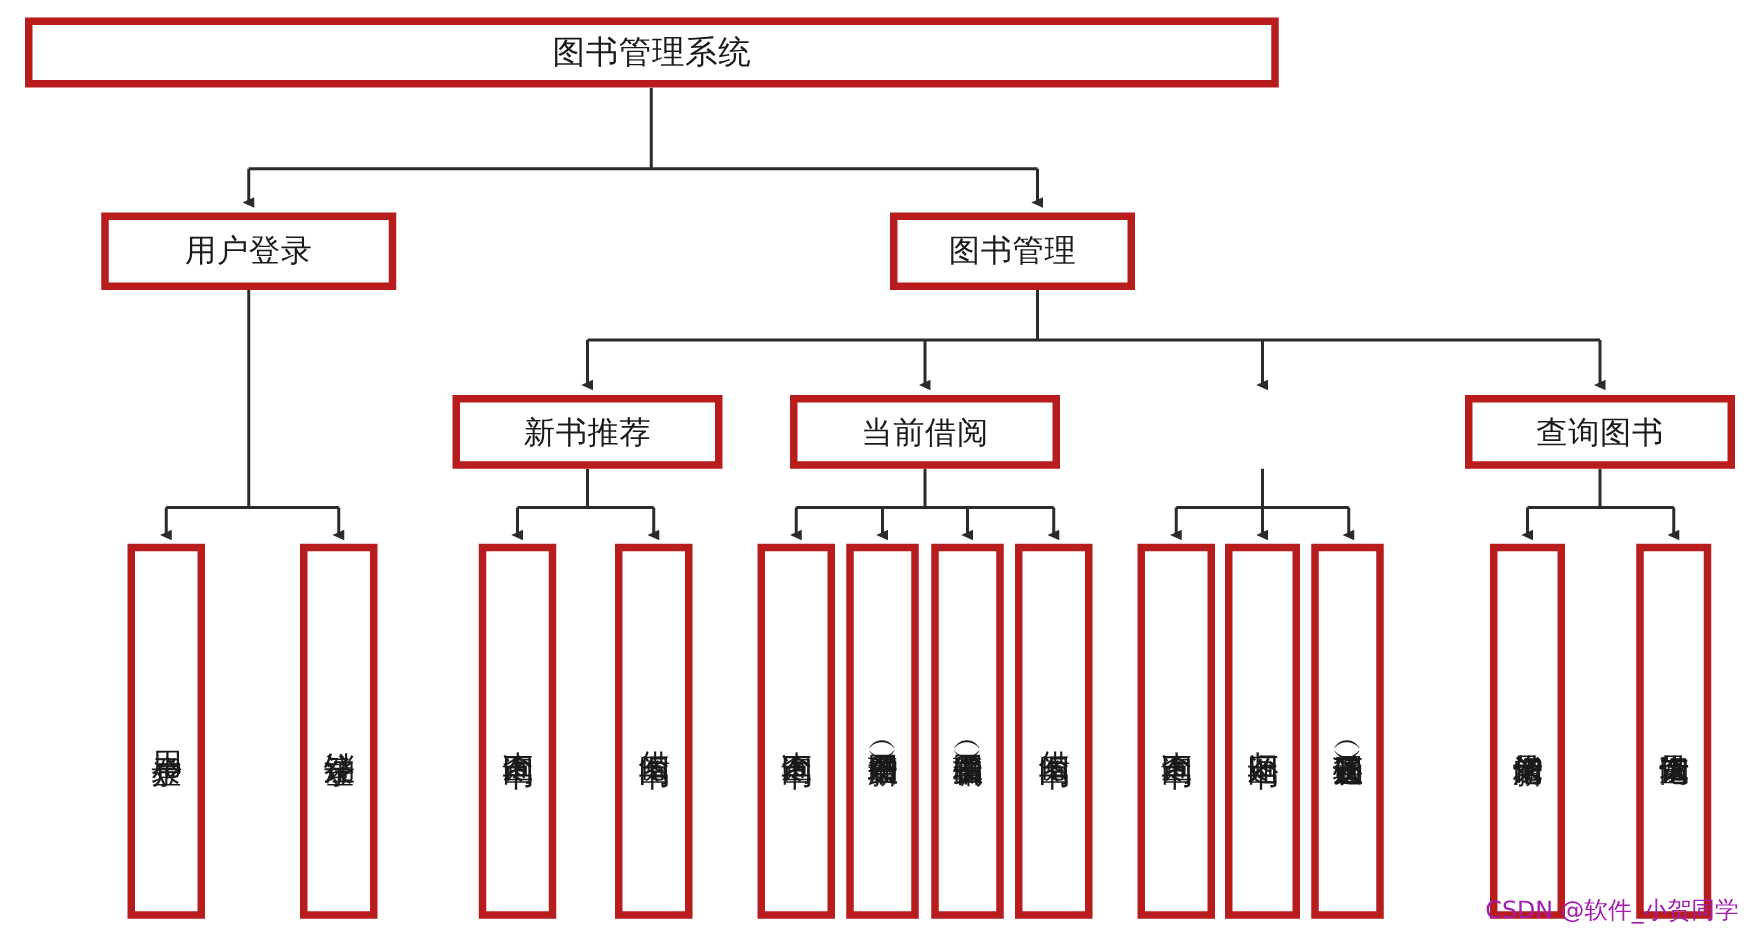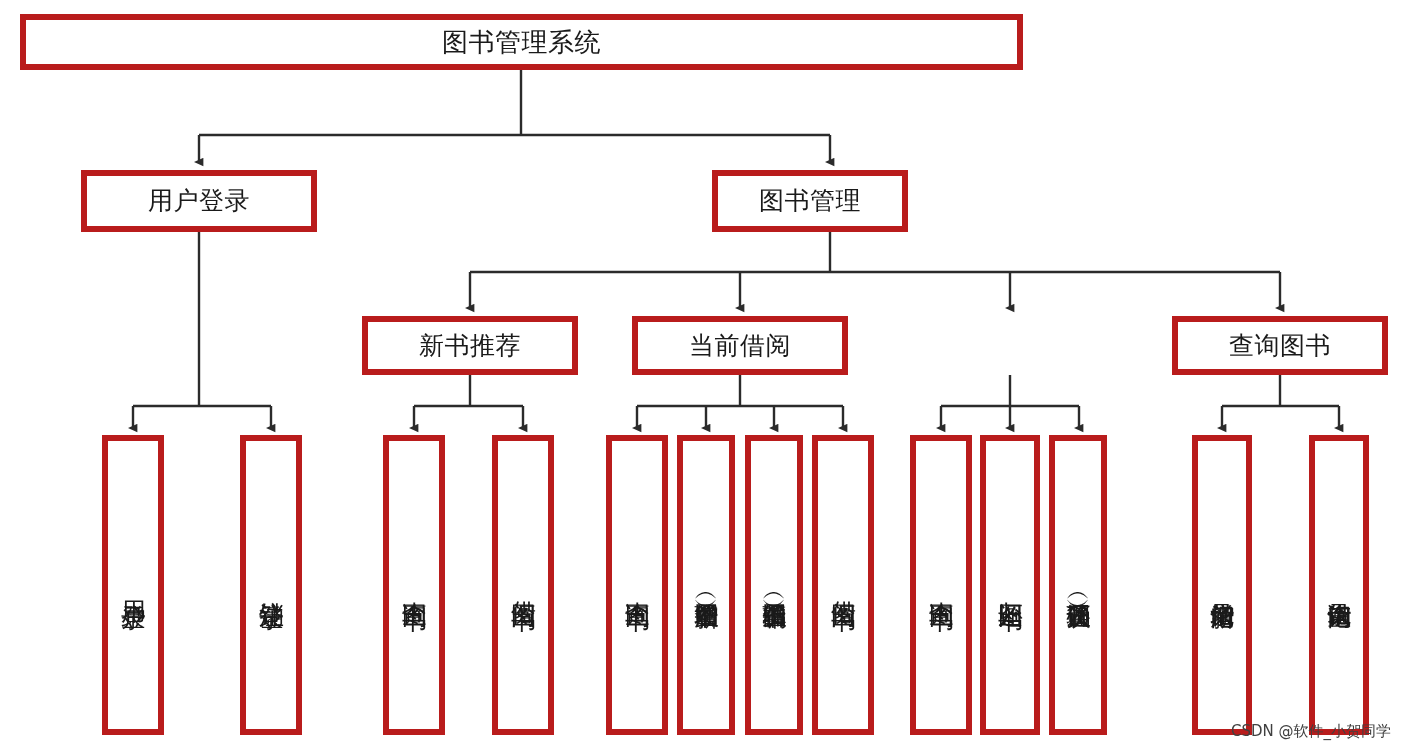--- a/index.html
+++ b/index.html
@@ -66,22 +66,22 @@
     white-space: nowrap;
   }
   .node.vert.tall .label {
     font-size: 24px;
     letter-spacing: 0px;
   }
   .watermark {
     position: absolute;
     right: 14px;
     bottom: 6px;
-    font-size: 15px;
-    color: #404040;
+    font-size: 19px;
+    color: #a21caf;
     white-space: nowrap;
     user-select: none;
   }
 </style>
 </head>
 <body>
 
 <div id="diagram-root">
 
   <svg class="connectors" viewBox="0 0 1405 747" xmlns="http://www.w3.org/2000/svg">

